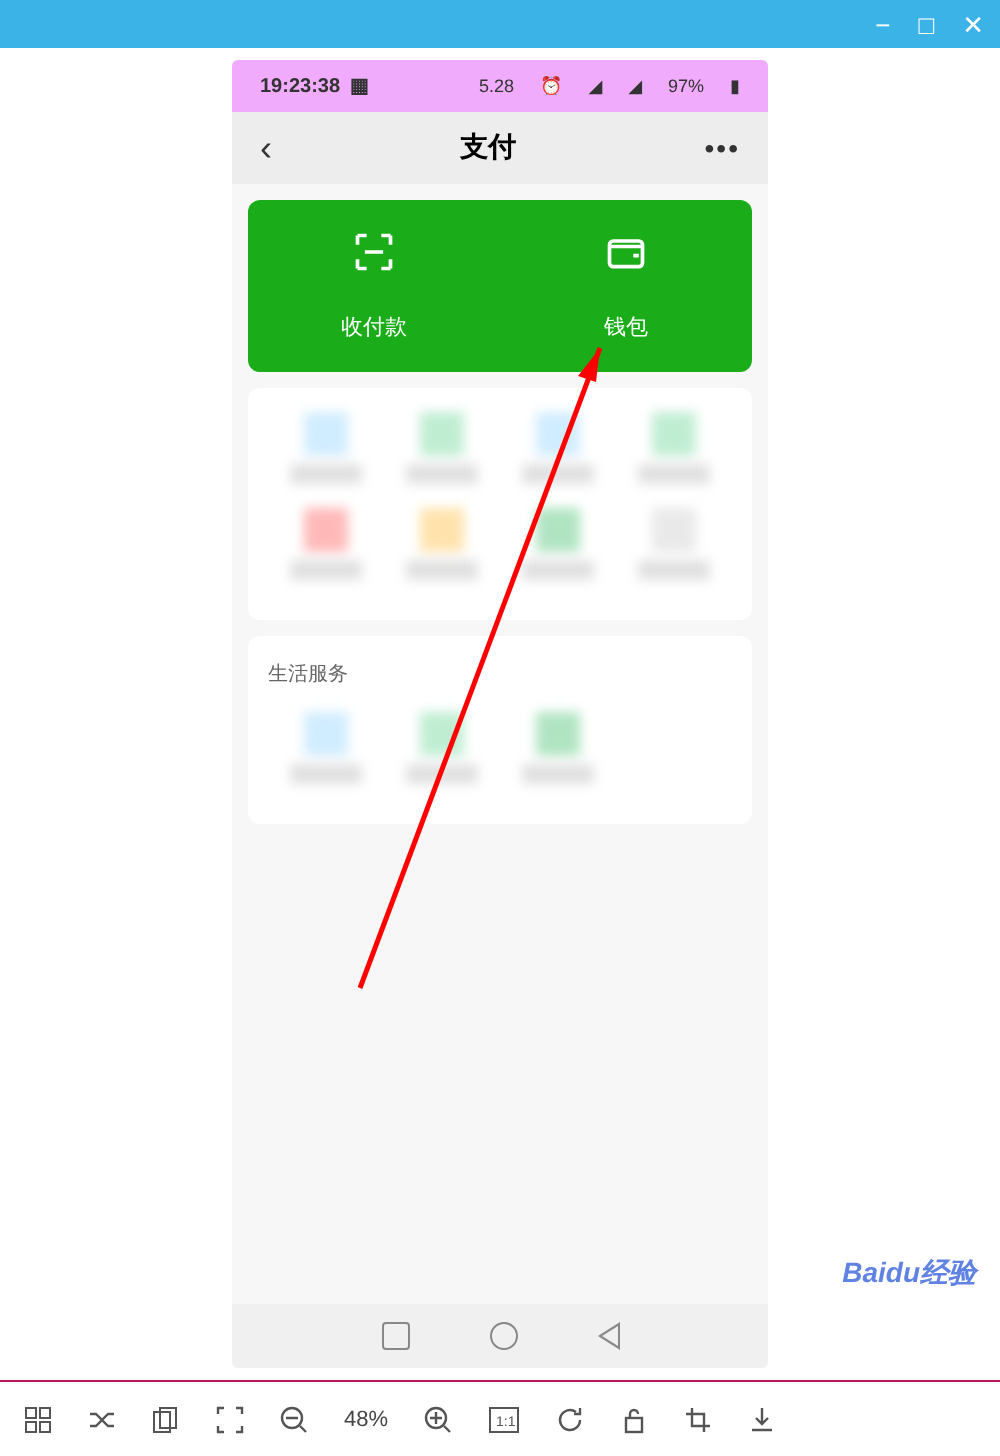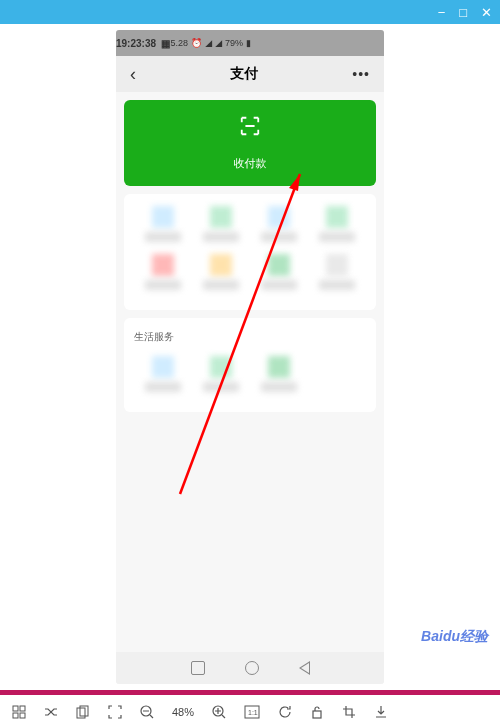--- a/index.html
+++ b/index.html
@@ -5,23 +5,23 @@
     * { margin: 0; padding: 0; box-sizing: border-box; }
     body { font-family: Arial, sans-serif; background: #fff; width: 500px; height: 728px; overflow: hidden; position: relative; }
     
     .window-titlebar { height: 24px; background: #3cb3e7; display: flex; justify-content: flex-end; align-items: center; padding: 0 8px; gap: 14px; }
     .window-btn { color: #fff; font-size: 13px; cursor: pointer; }
     
     .content-area { background: #fff; padding: 6px 6px 0 6px; height: 666px; position: relative; }
     
     .phone-frame { width: 268px; height: 654px; margin: 0 auto; background: #f7f7f7; border-radius: 3px; overflow: hidden; position: relative; }
     
-    .status-bar { height: 26px; background: #a3a3a3; display: flex; justify-content: flex-start; align-items: center; padding: 0 0; font-size: 10px; color: #333; }
+    .status-bar { height: 26px; background: #f0abfc; display: flex; justify-content: space-between; align-items: center; padding: 0 14px; font-size: 10px; color: #333; }
     .status-left { display: flex; align-items: center; gap: 5px; font-weight: 600; }
-    .status-right { display: flex; align-items: center; gap: 3px; font-size: 9px; }
+    .status-right { display: flex; align-items: center; gap: 13px; font-size: 9px; }
     
     .nav-header { height: 36px; background: #ededed; display: flex; align-items: center; justify-content: space-between; padding: 0 14px; }
     .back-btn { font-size: 18px; color: #333; cursor: pointer; }
     .nav-title { font-size: 14px; font-weight: 600; color: #000; }
     .more-btn { font-size: 14px; color: #333; letter-spacing: 1px; cursor: pointer; }
     
     .green-card { margin: 8px; background: #1aad19; border-radius: 6px; height: 86px; display: flex; }
     .green-item { flex: 1; display: flex; flex-direction: column; align-items: center; justify-content: center; gap: 19px; cursor: pointer; }
     .green-icon { width: 24px; height: 22px; }
     .green-label { color: #fff; font-size: 11px; }
@@ -35,21 +35,21 @@
     
     .nav-bottom { position: absolute; bottom: 0; left: 0; right: 0; height: 32px; background: #f0f0f0; display: flex; justify-content: center; align-items: center; gap: 40px; }
     .nav-shape { width: 14px; height: 14px; border: 1.5px solid #888; }
     .nav-square { border-radius: 2px; }
     .nav-circle { border-radius: 50%; }
     .nav-triangle { width: 0; height: 0; border: none; border-top: 7px solid transparent; border-bottom: 7px solid transparent; border-right: 11px solid #888; position: relative; }
     .nav-triangle::after { content: ''; position: absolute; left: 2px; top: -5px; border-top: 5px solid transparent; border-bottom: 5px solid transparent; border-right: 8px solid #f0f0f0; }
     
     .arrow-annotation { position: absolute; left: 170px; top: 140px; pointer-events: none; z-index: 10; }
     
-    .bottom-toolbar { height: 38px; border-top: 5px solid #be185d; display: flex; align-items: center; padding: 0 12px; gap: 18px; font-size: 11px; color: #444; }
+    .bottom-toolbar { height: 38px; border-top: 1px solid #be185d; display: flex; align-items: center; padding: 0 12px; gap: 18px; font-size: 11px; color: #444; }
     .toolbar-icon { cursor: pointer; display: flex; align-items: center; }
     .zoom-text { font-size: 11px; }
     
     .watermark { position: absolute; right: 12px; bottom: 44px; color: #1d4ed8; font-size: 14px; font-style: italic; font-weight: bold; opacity: 0.7; }
   </style>
 </head>
 <body>
 
 <div class="window-titlebar">
   <span class="window-btn">−</span>
@@ -63,38 +63,45 @@
     <div class="status-bar">
       <div class="status-left">
         <span>19:23:38</span>
         <span>▦</span>
       </div>
       <div class="status-right">
         <span>5.28</span>
         <span>⏰</span>
         <span>◢</span>
         <span>◢</span>
-        <span>79%</span>
+        <span>97%</span>
         <span>▮</span>
       </div>
     </div>
 
     <div class="nav-header">
       <span class="back-btn">‹</span>
       <span class="nav-title">支付</span>
       <span class="more-btn">•••</span>
     </div>
 
     <div class="green-card">
       <div class="green-item">
         <svg class="green-icon" viewBox="0 0 24 24" fill="none" stroke="#fff" stroke-width="2">
           <path d="M3 3h5M3 3v5M21 3h-5M21 3v5M3 21h5M3 21v-5M21 21h-5M21 21v-5M7 12h10"></path>
         </svg>
         <span class="green-label">收付款</span>
       </div>
+      <div class="green-item">
+        <svg class="green-icon" viewBox="0 0 24 24" fill="none" stroke="#fff" stroke-width="2">
+          <rect x="3" y="6" width="18" height="14" rx="2"></rect>
+          <path d="M3 9h18M16 14h3"></path>
+        </svg>
+        <span class="green-label">钱包</span>
+      </div>
     </div>
 
     <div id="sections-container">
         <div class="section-card">
           <div class="grid-row">
             <div class="grid-item">
               <div class="blur-icon" style="background: rgb(189, 228, 255);"></div>
               <div class="blur-text"></div>
             </div>
             <div class="grid-item">

